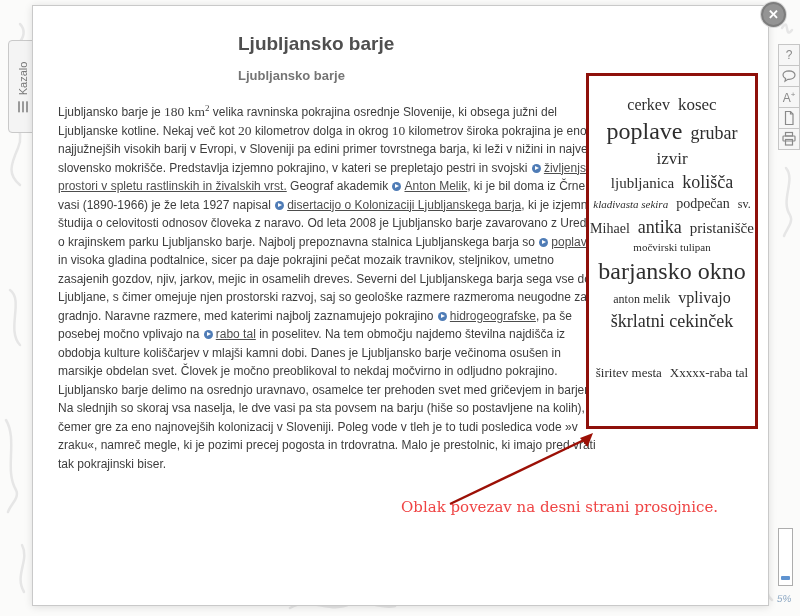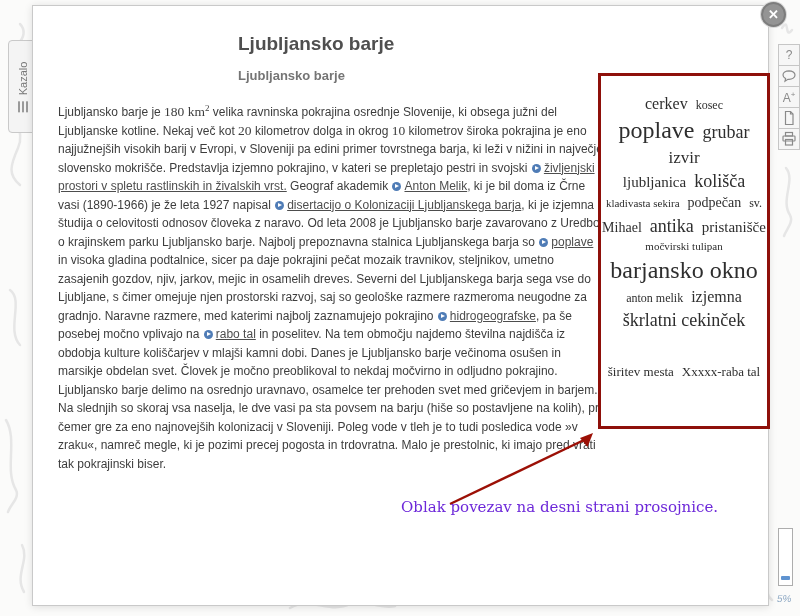--- a/index.html
+++ b/index.html
@@ -22,21 +22,21 @@
   sup.serif-num { font-size:9px; }
   .link-wrap { white-space:normal; }
   .link-icon { display:inline-block; width:9px; height:9px; border-radius:50%;
                background:#4f7cb6; position:relative; margin:0 3px 0 1px; vertical-align:-1px; }
   .link-icon .tri { position:absolute; left:3px; top:2px; width:0; height:0;
                     border-left:4px solid #fff; border-top:2.5px solid transparent;
                     border-bottom:2.5px solid transparent; }
   .inline-link { color:#4d4d4d; text-decoration:underline; cursor:pointer; }
 
   
-  .wordcloud { position:absolute; left:565px; top:67px; width:172px; height:356px;
+  .wordcloud { position:absolute; left:553px; top:67px; width:172px; height:356px;
                border:3px solid #8e100a; background:#fff; display:flex; flex-direction:column;
                align-items:center; padding:20px 3px 10px 3px; row-gap:6px;
                font-family:"Liberation Serif", serif; color:#2e2e2e; }
   .cloud-line { display:flex; align-items:baseline; column-gap:8px; white-space:nowrap;
                 line-height:1.02; }
   .cloud-word { cursor:pointer; }
 
   
   .annotation-text { position:absolute; left:368px; top:492px; font-family:"DejaVu Serif", serif;
                      font-size:15px; white-space:nowrap; }
@@ -106,67 +106,67 @@
 </div>
 
 <div class="modal">
   <h1 class="doc-title">Ljubljansko barje</h1>
   <h2 class="doc-subtitle">Ljubljansko barje</h2>
   <p class="doc-body" id="doc-paragraph"><span>Ljubljansko barje je </span><span class="serif-num">180 km</span><sup class="serif-num">2</sup><span> velika ravninska pokrajina osrednje Slovenije, ki obsega južni del Ljubljanske kotline. Nekaj več kot </span><span class="serif-num">20</span><span> kilometrov dolga in okrog </span><span class="serif-num">10</span><span> kilometrov široka pokrajina je eno najjužnejših visokih barij v Evropi, v Sloveniji pa edini primer tovrstnega barja, ki leži v nižini in največje slovensko mokrišče. Predstavlja izjemno pokrajino, v kateri se prepletajo pestri in svojski </span><span class="link-wrap"><span class="link-icon"><span class="tri"></span></span><a class="inline-link">življenjski prostori v spletu rastlinskih in živalskih vrst.</a></span><span> Geograf akademik </span><span class="link-wrap"><span class="link-icon"><span class="tri"></span></span><a class="inline-link">Anton Melik</a></span><span>, ki je bil doma iz Črne vasi (1890-1966) je že leta 1927 napisal </span><span class="link-wrap"><span class="link-icon"><span class="tri"></span></span><a class="inline-link">disertacijo o Kolonizaciji Ljubljanskega barja</a></span><span>, ki je izjemna študija o celovitosti odnosov človeka z naravo. Od leta 2008 je Ljubljansko barje zavarovano z Uredbo o krajinskem parku Ljubljansko barje. Najbolj prepoznavna stalnica Ljubljanskega barja so </span><span class="link-wrap"><span class="link-icon"><span class="tri"></span></span><a class="inline-link">poplave</a></span><span> in visoka gladina podtalnice, sicer pa daje pokrajini pečat mozaik travnikov, steljnikov, umetno zasajenih gozdov, njiv, jarkov, mejic in osamelih dreves. Severni del Ljubljanskega barja sega vse do Ljubljane, s čimer omejuje njen prostorski razvoj, saj so geološke razmere razmeroma neugodne za gradnjo. Naravne razmere, med katerimi najbolj zaznamujejo pokrajino </span><span class="link-wrap"><span class="link-icon"><span class="tri"></span></span><a class="inline-link">hidrogeografske</a></span><span>, pa še posebej močno vplivajo na </span><span class="link-wrap"><span class="link-icon"><span class="tri"></span></span><a class="inline-link">rabo tal</a></span><span> in poselitev. Na tem območju najdemo številna najdišča iz obdobja kulture koliščarjev v mlajši kamni dobi. Danes je Ljubljansko barje večinoma osušen in marsikje obdelan svet. Človek je močno preoblikoval to nekdaj močvirno in odljudno pokrajino. Ljubljansko barje delimo na osrednjo uravnavo, osamelce ter prehoden svet med gričevjem in barjem. Na slednjih so skoraj vsa naselja, le dve vasi pa sta povsem na barju (hiše so postavljene na kolih), pri čemer gre za eno najnovejših kolonizacij v Sloveniji. Poleg vode v tleh je to tudi posledica vode »v zraku«, namreč megle, ki je pozimi precej pogosta in trdovratna. Malo je prestolnic, ki imajo pred vrati tak pokrajinski biser.</span></p>
 
   <div class="wordcloud" id="wordcloud" style="border-color: rgb(142, 16, 10); color: rgb(46, 46, 46);">
       <div class="cloud-line">
         <span class="cloud-word" style="font-size: 16px;">cerkev</span>
-        <span class="cloud-word" style="font-size: 12px;">kosec</span>
+        <span class="cloud-word" style="font-size: 17px;">kosec</span>
       </div>
       <div class="cloud-line">
         <span class="cloud-word" style="font-size: 24px;">poplave</span>
         <span class="cloud-word" style="font-size: 18px;">grubar</span>
       </div>
       <div class="cloud-line">
         <span class="cloud-word" style="font-size: 17px;">izvir</span>
       </div>
       <div class="cloud-line">
         <span class="cloud-word" style="font-size: 15px;">ljubljanica</span>
         <span class="cloud-word" style="font-size: 18px;">kolišča</span>
       </div>
       <div class="cloud-line">
-        <span class="cloud-word" style="font-size: 11px;">kladivasta sekira</span>
+        <span class="cloud-word" style="font-size: 11px; font-style: italic;">kladivasta sekira</span>
         <span class="cloud-word" style="font-size: 14px;">podpečan</span>
         <span class="cloud-word" style="font-size: 12px;">sv.</span>
       </div>
       <div class="cloud-line">
         <span class="cloud-word" style="font-size: 14px;">Mihael</span>
         <span class="cloud-word" style="font-size: 18px;">antika</span>
         <span class="cloud-word" style="font-size: 15px;">pristanišče</span>
       </div>
       <div class="cloud-line">
         <span class="cloud-word" style="font-size: 11px;">močvirski tulipan</span>
       </div>
       <div class="cloud-line">
         <span class="cloud-word" style="font-size: 24px;">barjansko okno</span>
       </div>
       <div class="cloud-line">
         <span class="cloud-word" style="font-size: 12px;">anton melik</span>
-        <span class="cloud-word" style="font-size: 16px;">izjemna</span>
+        <span class="cloud-word" style="font-size: 16px;">vplivajo</span>
       </div>
       <div class="cloud-line">
         <span class="cloud-word" style="font-size: 18px;">škrlatni cekinček</span>
       </div>
       <div class="cloud-line">
         <span class="cloud-word" style="font-size: 13px; font-family: Liberation Serif, serif;">širitev mesta</span>
         <span class="cloud-word" style="font-size: 13px; margin-top: 30px;">Xxxxx-raba tal</span>
       </div>
     </div>
 
   <svg class="annotation-arrow" width="170" height="85">
     <line id="arrow-line" x1="14" y1="78" x2="148" y2="14" stroke-width="2.4" stroke="#9c1006"></line>
     <polygon id="arrow-head" points="157,7 151.5,21 144,12" fill="#9c1006"></polygon>
   </svg>
-  <div class="annotation-text" style="color: #6d28d9;">Oblak povezav na desni strani prosojnice.</div>
+  <div class="annotation-text" style="color: #ef4444;">Oblak povezav na desni strani prosojnice.</div>
 </div>
 
 <button class="close-btn">
   <span>✕</span>
 </button>
 
 <div class="toolbar">
   <button>
     <span class="tb-text">?</span>
   </button>

